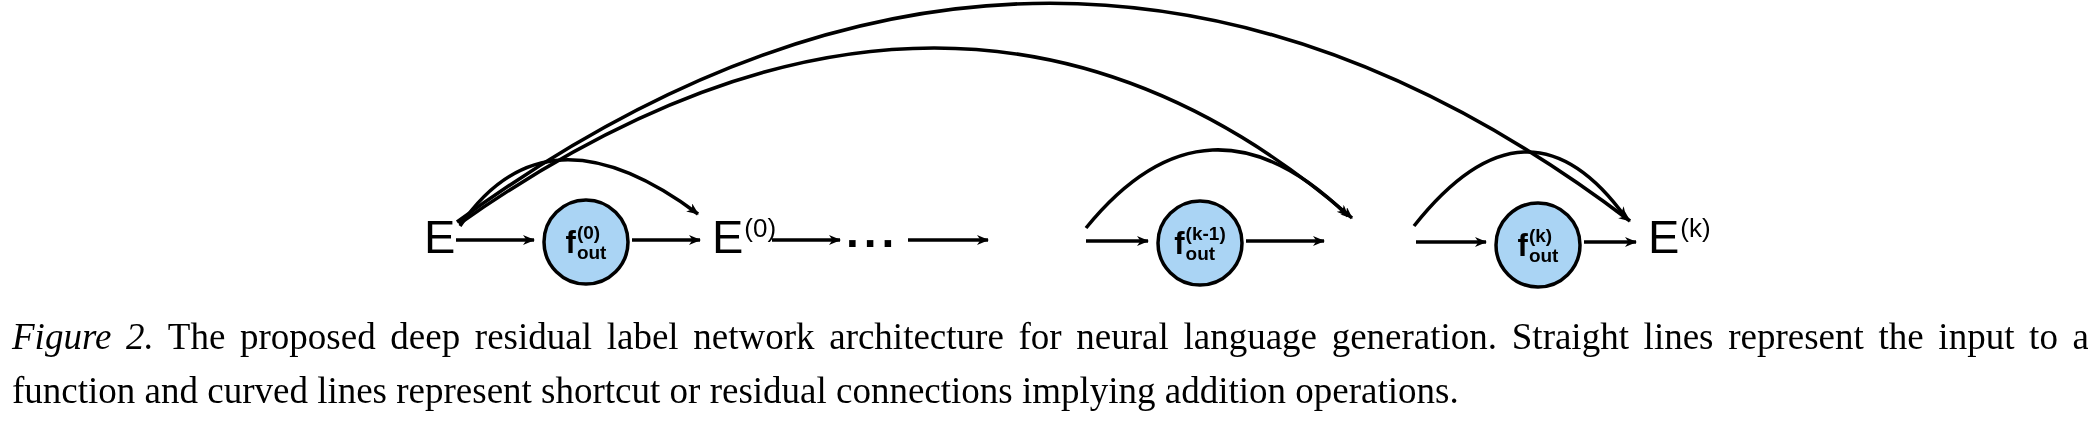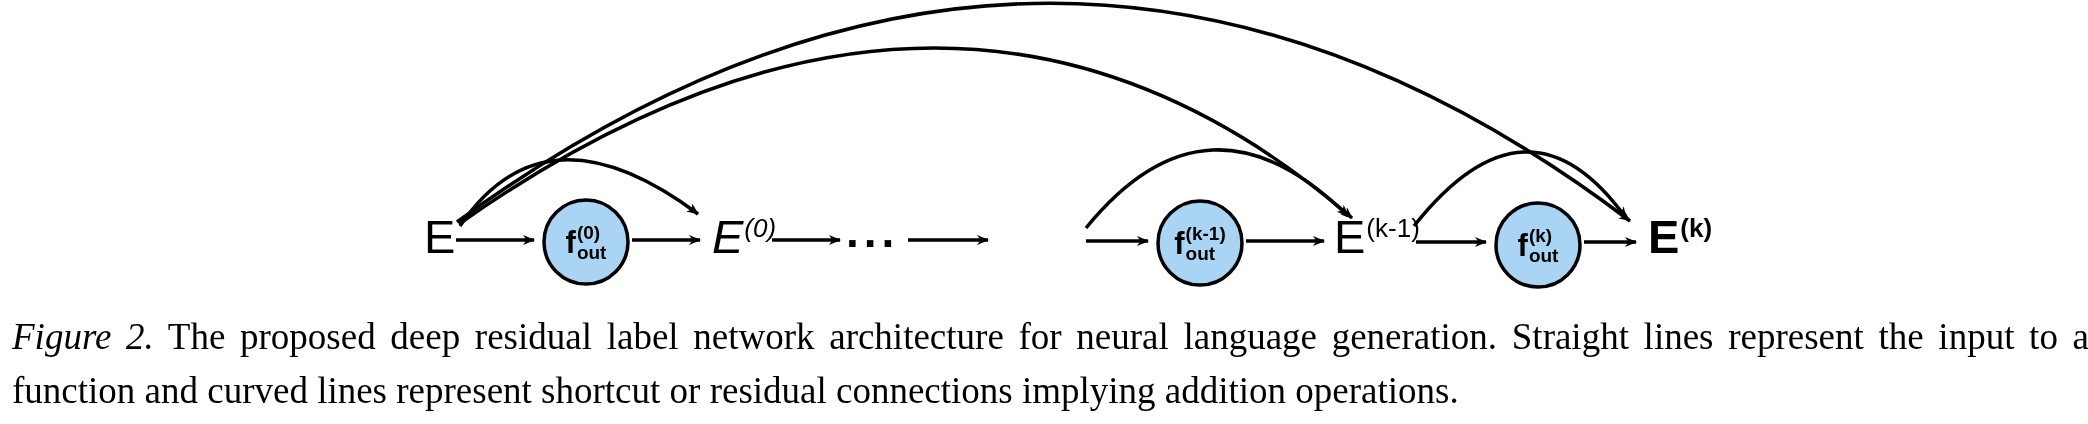--- a/index.html
+++ b/index.html
@@ -48,28 +48,25 @@
     <line x1="1584" y1="242" x2="1636" y2="242" stroke="#000" stroke-width="3.5" marker-end="url(#ah)"></line>
 
     <circle cx="586" cy="242" r="42" stroke="#000" stroke-width="3.5" fill="#aad4f4"></circle>
     <circle cx="1200" cy="243" r="42" stroke="#000" stroke-width="3.5" fill="#aad4f4"></circle>
     <circle cx="1538" cy="245" r="42" stroke="#000" stroke-width="3.5" fill="#aad4f4"></circle>
   </svg>
 
   <div class="node" style="left:424px;">
     <span class="base">E</span><span class="sup"></span>
   </div>
-  <div class="node" style="left:712px;font-style:italic;">
+  <div class="node" style="left:712px;">
     <span class="base">E</span><span class="sup">(0)</span>
   </div>
   <div class="dots" style="left:846px;">...</div>
-  <div class="node" style="left:1334px;">
-    <span class="base">E</span><span class="sup">(k-1)</span>
-  </div>
-  <div class="node" style="left:1648px;font-weight:bold;">
+  <div class="node" style="left:1648px;">
     <span class="base">E</span><span class="sup">(k)</span>
   </div>
 
   <div class="fnlabel" style="left:586px;top:243px;">
     <span class="fchar">f</span>
     <span class="stack">
       <span class="fsup">(0)</span>
       <span class="fsub">out</span>
     </span>
   </div>

